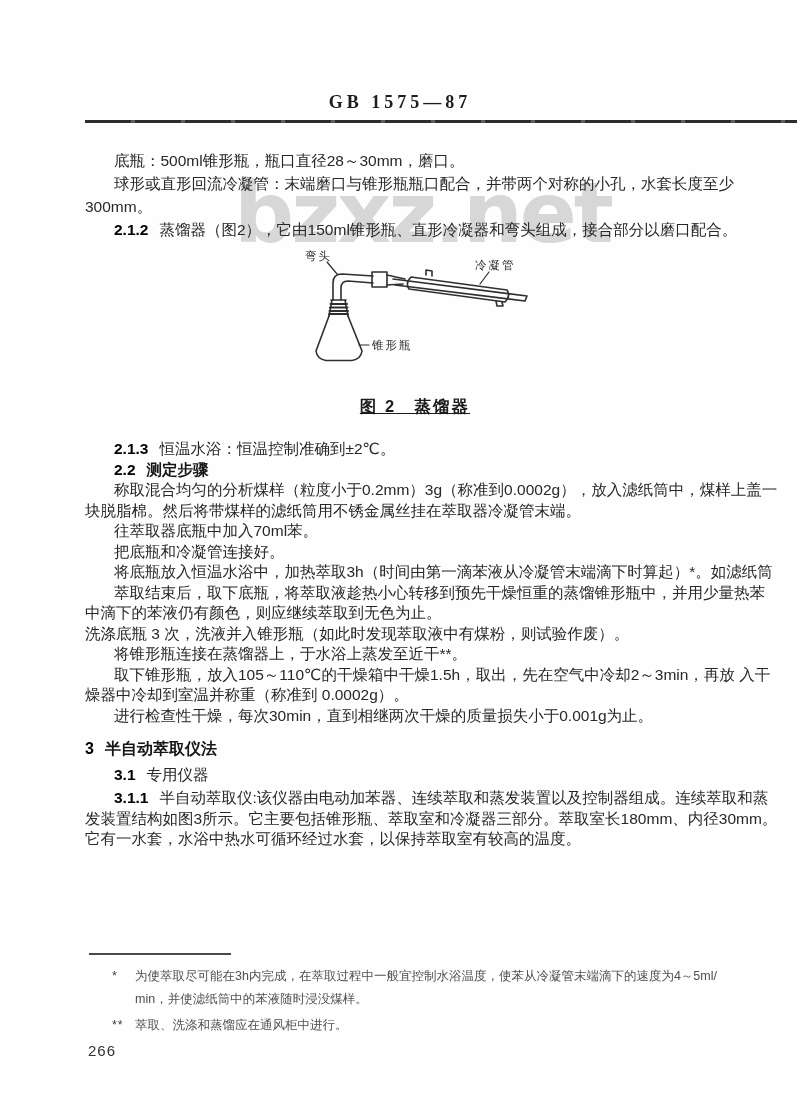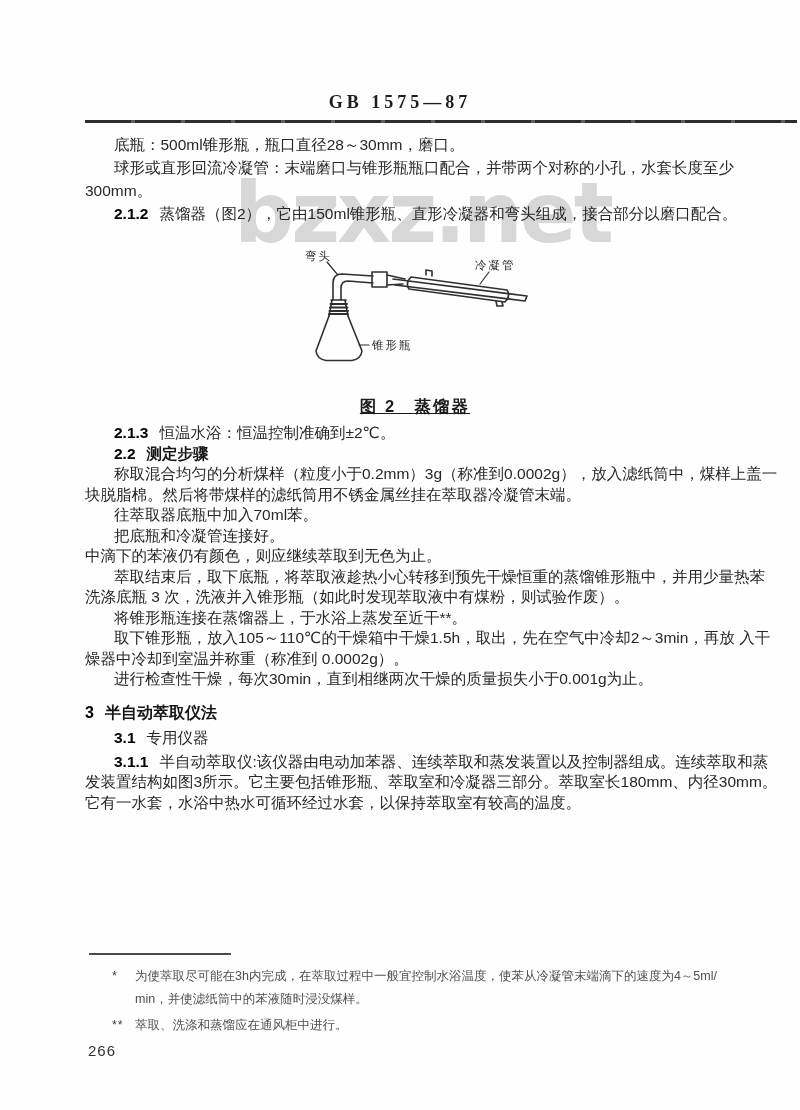--- a/index.html
+++ b/index.html
@@ -18,21 +18,21 @@
   }
   .doc-number{
     position:absolute;top:92px;left:0;width:100%;text-align:center;z-index:2;
     font-family:"Liberation Serif","DejaVu Serif",serif;
     font-weight:bold;font-size:18px;letter-spacing:4px;color:#1d1d1d;
   }
   .head-rule{
     position:absolute;top:120px;left:85px;width:712px;height:3px;z-index:2;
     background:repeating-linear-gradient(90deg,#2d2d2d 0 46px,#5f5f5f 46px 50px);
   }
-  .textblock{position:absolute;left:85px;width:700px;z-index:1;font-size:15.5px;}
+  .textblock{position:absolute;left:85px;width:700px;z-index:1;font-size:15.5px;margin-top:16px;}
   #block-pre{top:133px;line-height:23px;}
   #block-post{top:423px;line-height:20.5px;}
   .line{white-space:nowrap;}
   .line.indent{text-indent:29px;}
   .line b.num{font-weight:bold;margin-right:11px;color:#000000;}
   .line.h{font-weight:bold;font-size:16px;color:#161616;}
   .line.bold{font-weight:bold;color:#161616;}
   .gap-lg{margin-top:13px;}
   .gap-md{margin-top:5px;}
   .gap-sm{margin-top:3px;}
@@ -101,22 +101,23 @@
 
   <div class="figure-caption">图 2　蒸馏器</div>
 
   <div class="textblock" id="block-post">
       <div class="line indent"><b class="num">2.1.3</b><span>恒温水浴：恒温控制准确到±2℃。</span></div>
       <div class="line indent bold"><b class="num">2.2</b><span>测定步骤</span></div>
       <div class="line indent"><span>称取混合均匀的分析煤样（粒度小于0.2mm）3g（称准到0.0002g），放入滤纸筒中，煤样上盖一</span></div>
       <div class="line"><span>块脱脂棉。然后将带煤样的滤纸筒用不锈金属丝挂在萃取器冷凝管末端。</span></div>
       <div class="line indent"><span>往萃取器底瓶中加入70ml苯。</span></div>
       <div class="line indent"><span>把底瓶和冷凝管连接好。</span></div>
+      <div class="line indent"><span>将底瓶放入恒温水浴中，加热萃取3h（时间由第一滴苯液从冷凝管末端滴下时算起）*。如滤纸筒</span></div>
+      <div class="line indent"><span>萃取结束后，取下底瓶，将萃取液趁热小心转移到预先干燥恒重的蒸馏锥形瓶中，并用少量热苯</span></div>
       <div class="line"><span>中滴下的苯液仍有颜色，则应继续萃取到无色为止。</span></div>
-      <div class="line indent"><span>萃取结束后，取下底瓶，将萃取液趁热小心转移到预先干燥恒重的蒸馏锥形瓶中，并用少量热苯</span></div>
       <div class="line"><span>洗涤底瓶 3 次，洗液并入锥形瓶（如此时发现萃取液中有煤粉，则试验作废）。</span></div>
       <div class="line indent"><span>将锥形瓶连接在蒸馏器上，于水浴上蒸发至近干**。</span></div>
       <div class="line indent"><span>取下锥形瓶，放入105～110℃的干燥箱中干燥1.5h，取出，先在空气中冷却2～3min，再放 入干</span></div>
       <div class="line"><span>燥器中冷却到室温并称重（称准到 0.0002g）。</span></div>
       <div class="line indent"><span>进行检查性干燥，每次30min，直到相继两次干燥的质量损失小于0.001g为止。</span></div>
       <div class="line h gap-lg"><b class="num">3</b><span>半自动萃取仪法</span></div>
       <div class="line indent gap-md"><b class="num">3.1</b><span>专用仪器</span></div>
       <div class="line indent gap-sm"><b class="num">3.1.1</b><span>半自动萃取仪:该仪器由电动加苯器、连续萃取和蒸发装置以及控制器组成。连续萃取和蒸</span></div>
       <div class="line"><span>发装置结构如图3所示。它主要包括锥形瓶、萃取室和冷凝器三部分。萃取室长180mm、内径30mm。</span></div>
       <div class="line"><span>它有一水套，水浴中热水可循环经过水套，以保持萃取室有较高的温度。</span></div>

